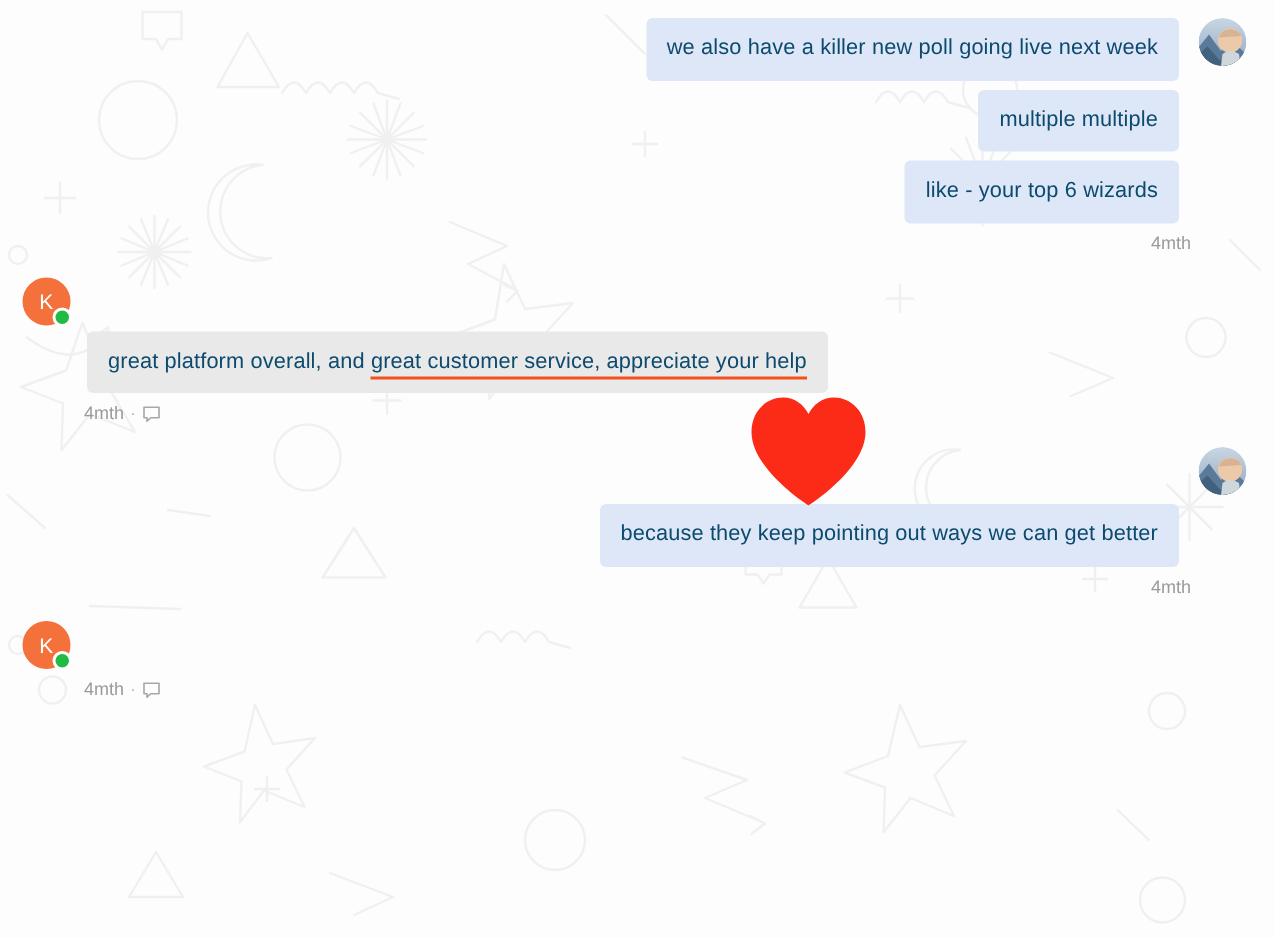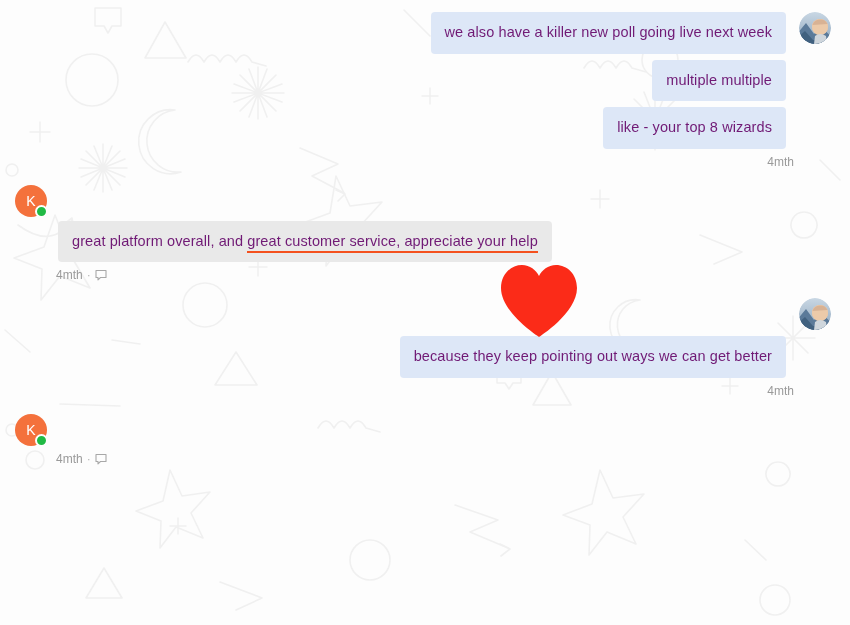--- a/index.html
+++ b/index.html
@@ -40,21 +40,21 @@
     align-items: flex-start;
     margin-bottom: 6px;
     padding: 0 14px 0 10px;
   }
   .msg-row.out { justify-content: flex-end; }
   .msg-row.in  { justify-content: flex-start; }
 
   .bubble {
     font-size: 14.5px;
     line-height: 1.35;
-    color: #701a75;
+    color: #0c4a6e;
     padding: 11px 14px;
     border-radius: 4px;
     max-width: 620px;
     white-space: nowrap;
     letter-spacing: .1px;
   }
   .bubble.out { background: #dde7f7; }
   .bubble.in  { background: #e9e9e9; }
 
   
@@ -99,21 +99,21 @@
     height: 9px;
     border-radius: 50%;
     background: #21ba45;
     border: 2px solid #fdfdfd;
     box-sizing: content-box;
   }
 
   
   .meta-row {
     display: flex;
-    align-items: center;
+    align-items: flex-end;
     font-size: 12px;
     color: #9a9a9a;
     padding: 0 14px 0 10px;
     margin-top: 1px;
     margin-bottom: 16px;
   }
   .meta-row.out { justify-content: flex-end; padding-right: 56px; }
   .meta-row.in  { justify-content: flex-start; padding-left: 56px; }
   .meta-sep { margin: 0 4px; color: #b5b5b5; }
   .meta-icon { display: inline-flex; align-items: center; }
@@ -253,21 +253,21 @@
       </div>
     </div>
 
     <div class="msg-row out">
       <div class="bubble out">multiple multiple</div>
       <div class="avatar-slot right"></div>
     </div>
 
 
     <div class="msg-row out">
-      <div class="bubble out">like - your top 8 wizards</div>
+      <div class="bubble out">like - your top 6 wizards</div>
       <div class="avatar-slot right"></div>
     </div>
 
     <div class="meta-row out">
       <span>4mth</span>
     </div>
   </div>
 
   <div>
 

